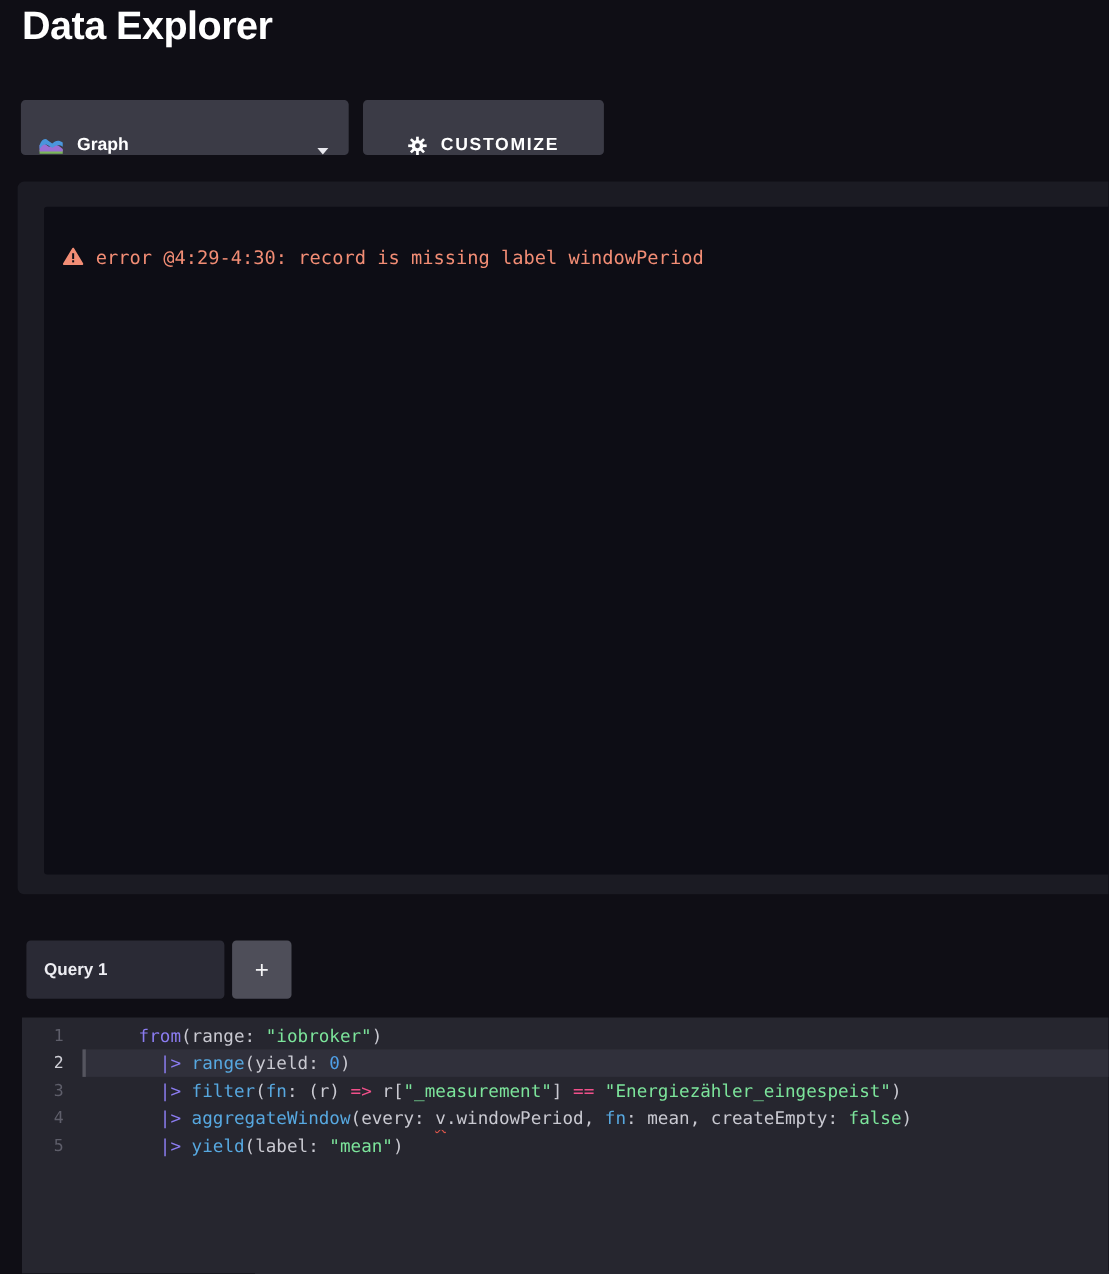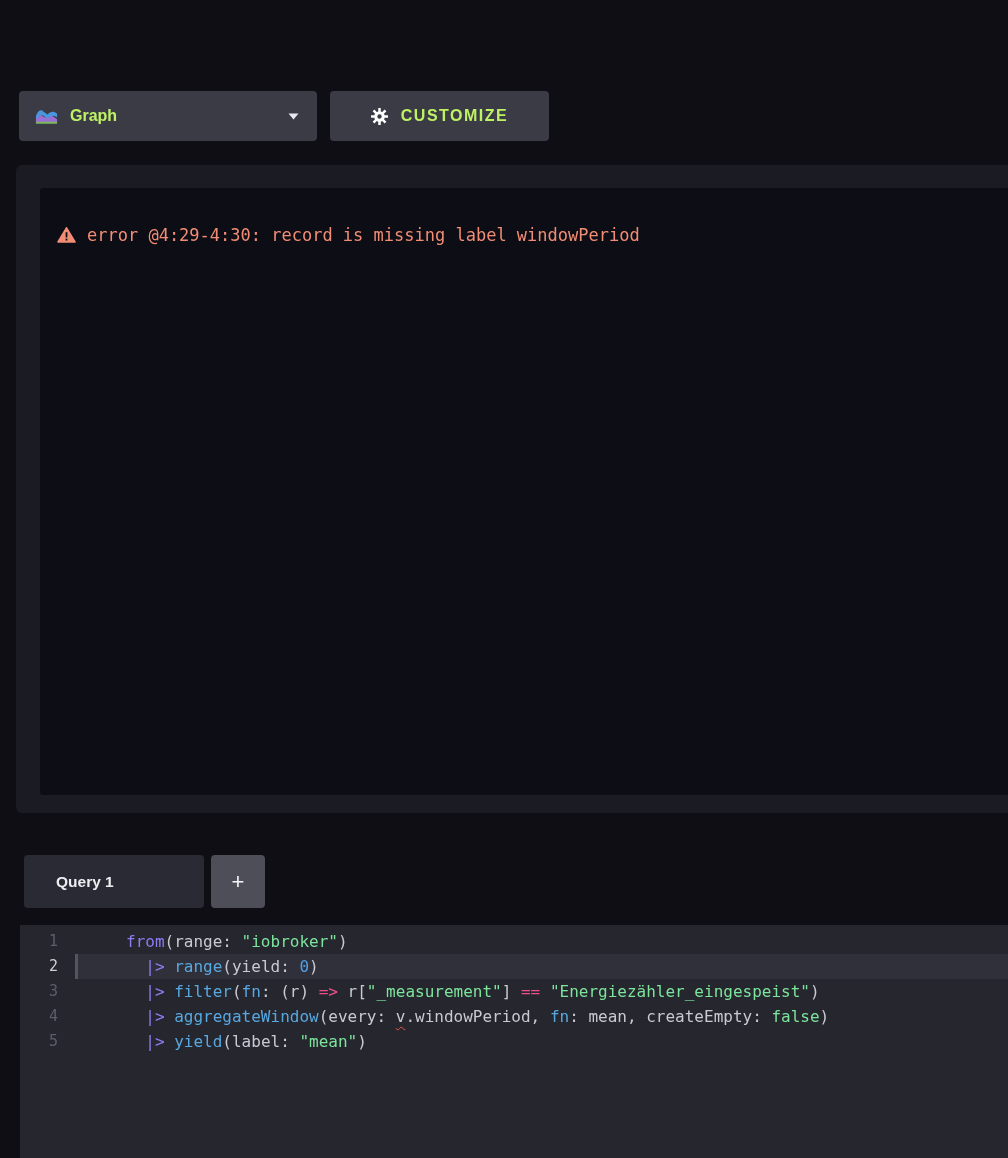--- a/index.html
+++ b/index.html
@@ -12,39 +12,39 @@
   }
   *{margin:0;padding:0;box-sizing:border-box;}
   html,body{background:var(--page_bg);}
   #app{position:relative;width:1008px;height:1158px;background:var(--page_bg);
        overflow:hidden;font-family:"Liberation Sans",sans-serif;}
 
   .page-title{position:absolute;left:20px;top:2px;font-size:36px;font-weight:700;
        color:var(--text);letter-spacing:-0.5px;}
 
   .btn{position:absolute;top:91px;height:50px;background:var(--button_bg);
-       border:none;border-radius:4px;display:flex;align-items:center;
-       color:#bef264;font-family:"Liberation Sans",sans-serif;cursor:pointer;}
+       border:none;border-radius:4px;display:flex;align-items:flex-end;
+       color:#ffffff;font-family:"Liberation Sans",sans-serif;cursor:pointer;}
   .btn-graph{left:19px;width:298px;padding:0 18px 0 16px;}
   .btn-graph .lbl{font-size:16px;font-weight:700;margin-left:12px;}
   .btn-graph .spacer{flex:1;}
   .btn-customize{left:330px;width:219px;padding:0 24px;justify-content:center;gap:13px;}
   .btn-customize .lbl{font-size:16px;font-weight:700;letter-spacing:1.5px;}
 
   .cell-panel{position:absolute;left:16px;top:165px;width:992px;height:648px;
        background:var(--panel_bg);border-radius:6px 0 0 6px;}
   .graph-area{position:absolute;left:24px;top:23px;right:0;bottom:18px;
        background:var(--graph_bg);border-radius:3px 0 0 3px;}
-  .error-row{position:absolute;left:17px;top:37px;display:flex;align-items:center;gap:11px;}
+  .error-row{position:absolute;left:17px;top:37px;display:flex;gap:11px;}
   .error-text{font-family:"DejaVu Sans Mono","Liberation Mono",monospace;
        font-size:17px;color:var(--error);}
 
   .query-tab{position:absolute;left:24px;top:855px;width:180px;height:53px;
        background:var(--tab_bg);border-radius:4px;display:flex;align-items:center;
-       padding-left:32px;cursor:pointer;}
+       padding-left:16px;cursor:pointer;}
   .query-tab .lbl{font-size:15.5px;font-weight:700;color:#EDEDF2;}
   .add-query{position:absolute;left:211px;top:855px;width:54px;height:53px;
        background:var(--add_bg);border:none;border-radius:4px;color:#F4F4F6;
        font-size:22px;font-weight:400;display:flex;align-items:center;
        justify-content:center;cursor:pointer;font-family:"Liberation Sans",sans-serif;}
 
   .editor{position:absolute;left:20px;top:925px;width:988px;height:233px;
        background:var(--editor_bg);padding-top:4px;
        font-family:"DejaVu Sans Mono","Liberation Mono",monospace;font-size:16px;}
   .line{display:flex;height:25px;line-height:25px;}
@@ -63,20 +63,21 @@
   .tk-op{color:var(--op);}
   .tk-verr{color:var(--code_plain);text-decoration:underline;
        text-decoration-style:wavy;text-decoration-color:var(--squiggle);
        text-decoration-thickness:1px;text-underline-offset:4px;}
 </style>
 </head>
 <body>
 
 <div id="app">
 
+  <h1 class="page-title">Data Explorer</h1>
 
   <button class="btn btn-graph">
     <span style="display:flex;">
       <svg width="23" height="18" viewBox="0 0 24 18">
         <path fill="#7CB85C" d="M1 17 L1 13 C6 10.5,10 14,14 13 C17 12.2,20 14,23 13 L23 17 Z"></path>
         <path fill="#9A6FD4" d="M1 15 L1 9 C4 5.5,7 8.5,10 10.5 L15 8.5 C18 8.5,21 10.5,23 12.5 L23 15 Z"></path>
         <path fill="#4A96DC" d="M1 9 C3 3.5,6 1.5,9 4.5 L13 7.5 C16 4.5,19 3.5,23 6.5 L23 10.5 C19 7.5,16 9.5,13 11.5 L8 8.5 C5 7.5,3 9.5,1 12.5 Z"></path>
       </svg>
     </span>
     <span class="lbl">Graph</span>

